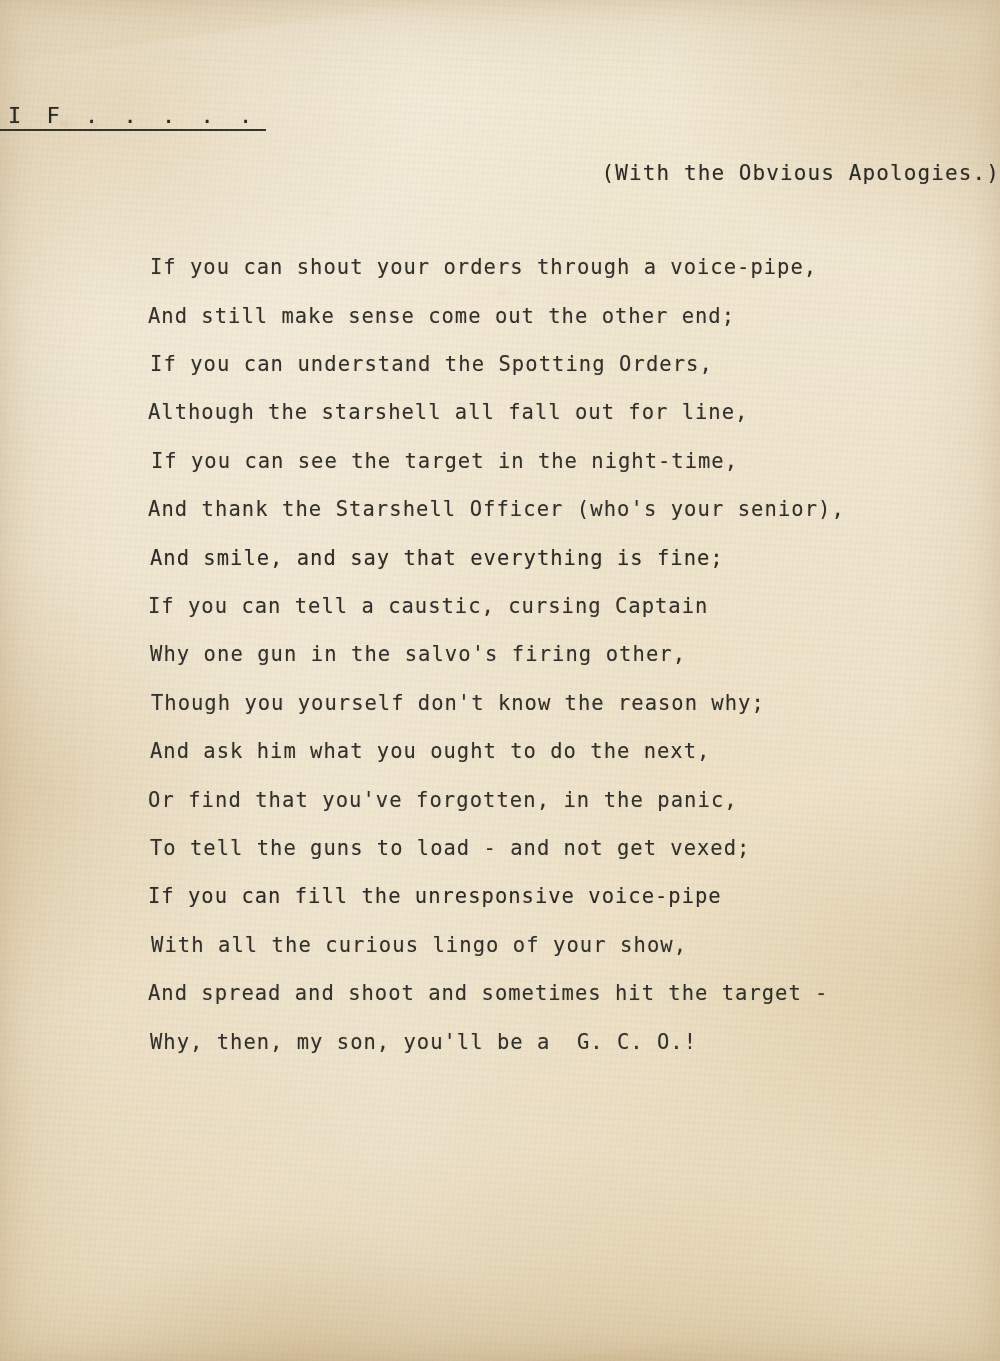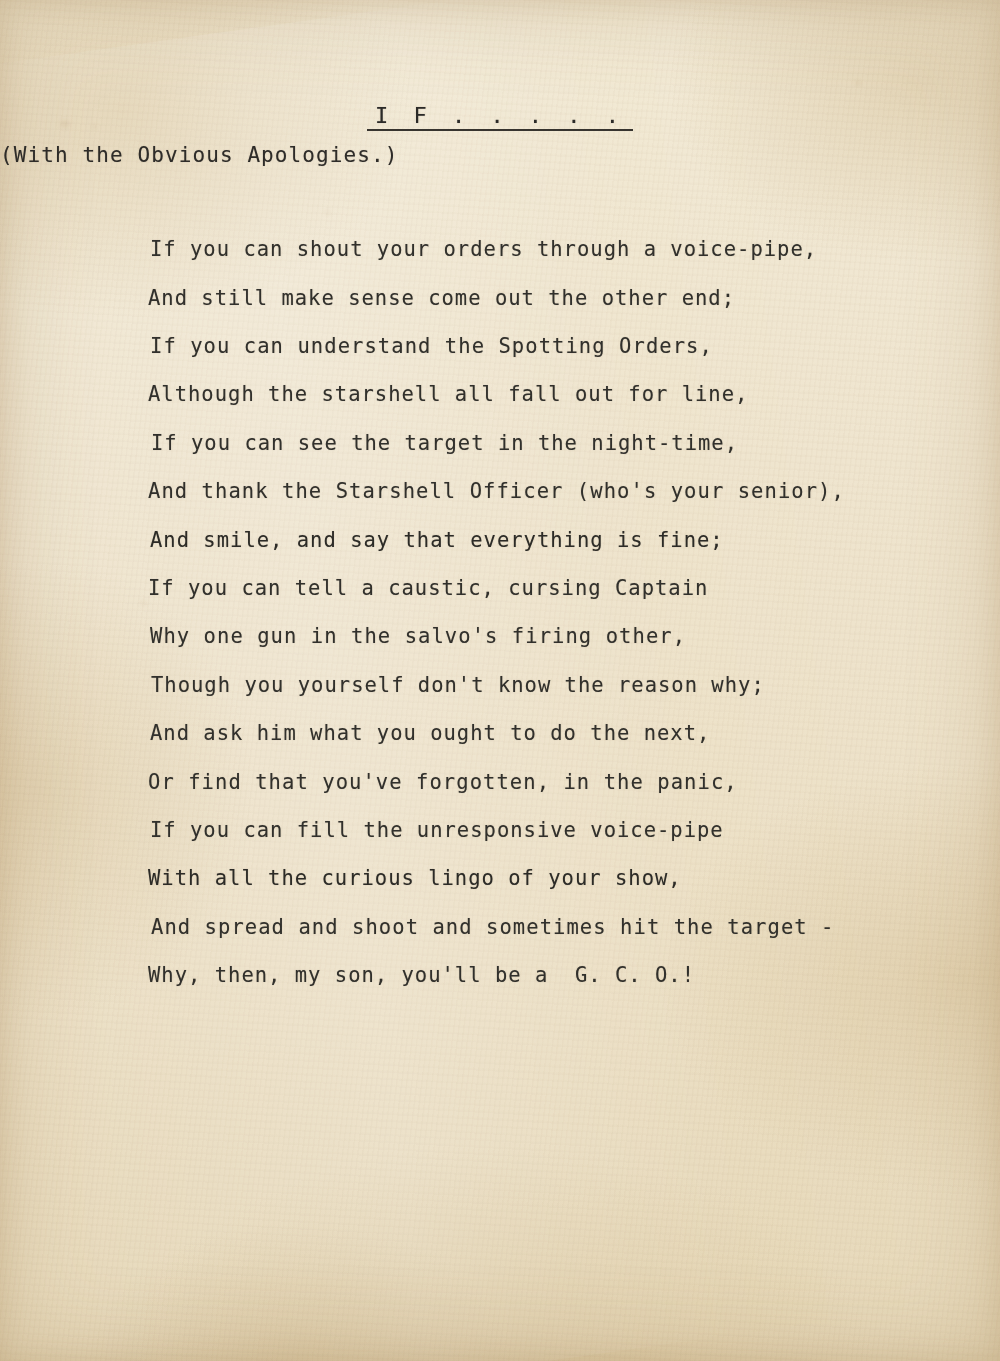--- a/index.html
+++ b/index.html
@@ -62,36 +62,35 @@
   }
 
   
   .content {
     position: relative;
     z-index: 3;
     padding: 0;
   }
 
   .title-wrap {
-    text-align: center;
     margin-top: 104px;
   }
   .title {
     display: inline-block;
     font-size: 22px;
     letter-spacing: 6px;
     color: #2b2a28;
     border-bottom: 2px solid #37342f;
     padding: 0 8px 1px 8px;
     line-height: 1.1;
     text-shadow: 0 0 1px rgba(60,50,40,0.35);
   }
   .subtitle {
-    text-align: left;
-    margin-top: 12px;
+    text-align: right;
+    margin-top: 30px;
     font-size: 21px;
     letter-spacing: 1.1px;
     color: #2e2c29;
     text-shadow: 0 0 1px rgba(60,50,40,0.30);
   }
 
   .poem {
     margin: 58px 0 0 0;
     padding-left: 150px;
   }
@@ -137,20 +136,21 @@
       <div class="line">If you can understand the Spotting Orders,</div>
       <div class="line">Although the starshell all fall out for line,</div>
       <div class="line">If you can see the target in the night-time,</div>
       <div class="line">And thank the Starshell Officer (who's your senior),</div>
       <div class="line">And smile, and say that everything is fine;</div>
       <div class="line">If you can tell a caustic, cursing Captain</div>
       <div class="line">Why one gun in the salvo's firing other,</div>
       <div class="line">Though you yourself don't know the reason why;</div>
       <div class="line">And ask him what you ought to do the next,</div>
       <div class="line">Or find that you've forgotten, in the panic,</div>
+      <div class="line">To tell the guns to load - and not get vexed;</div>
       <div class="line">If you can fill the unresponsive voice-pipe</div>
       <div class="line">With all the curious lingo of your show,</div>
       <div class="line">And spread and shoot and sometimes hit the target -</div>
       <div class="line">Why, then, my son, you'll be a  G. C. O.!</div>
     </div>
 
   </div>
 
   <div class="vignette"></div>
 </div>

